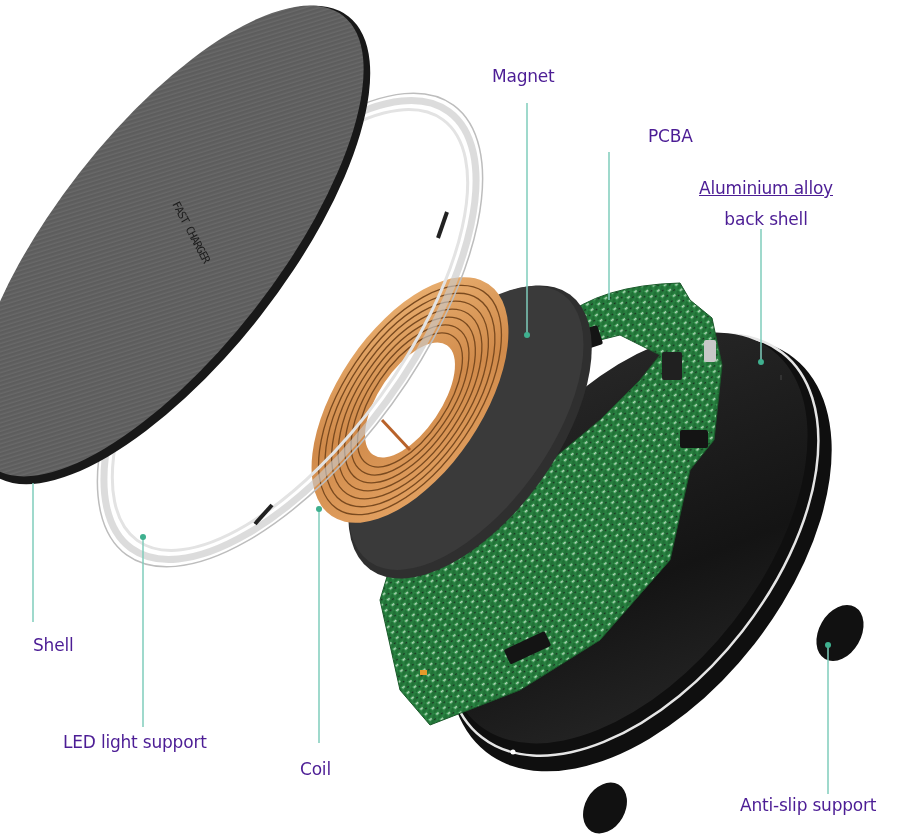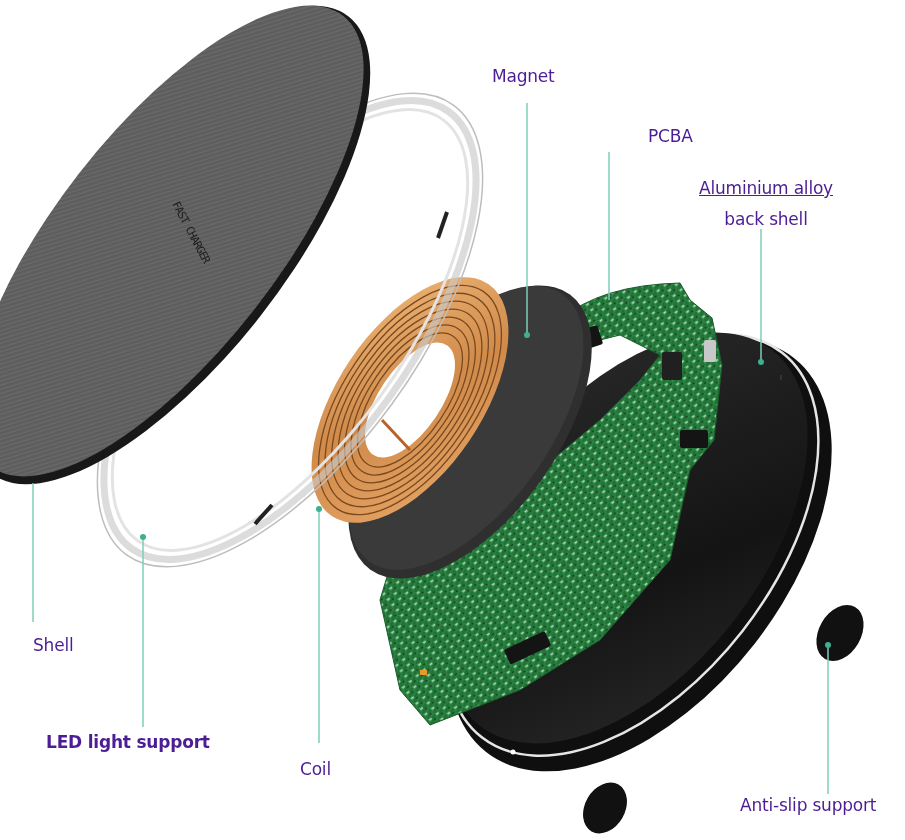--- a/index.html
+++ b/index.html
@@ -116,15 +116,15 @@
     <circle cx="761" cy="362" r="3"></circle>
     <circle cx="828" cy="645" r="3"></circle>
   </g>
 </svg>
 
 <div class="label" style="left:492px; top:65px;">Magnet</div>
 <div class="label" style="left:604px; top:125px;margin-left:44px;">PCBA</div>
 <div class="label center" style="left:766px; top:177px;text-decoration:underline;">Aluminium alloy</div>
 <div class="label center" style="left:766px; top:208px;">back shell</div>
 <div class="label" style="left:20px; top:634px;margin-left:13px;">Shell</div>
-<div class="label" style="left:46px; top:731px;font-weight:bold;">LED light support</div>
+<div class="label" style="left:63px; top:731px;">LED light support</div>
 <div class="label" style="left:300px; top:758px;">Coil</div>
 <div class="label" style="left:740px; top:794px;">Anti-slip support</div>
 
 </body></html>

